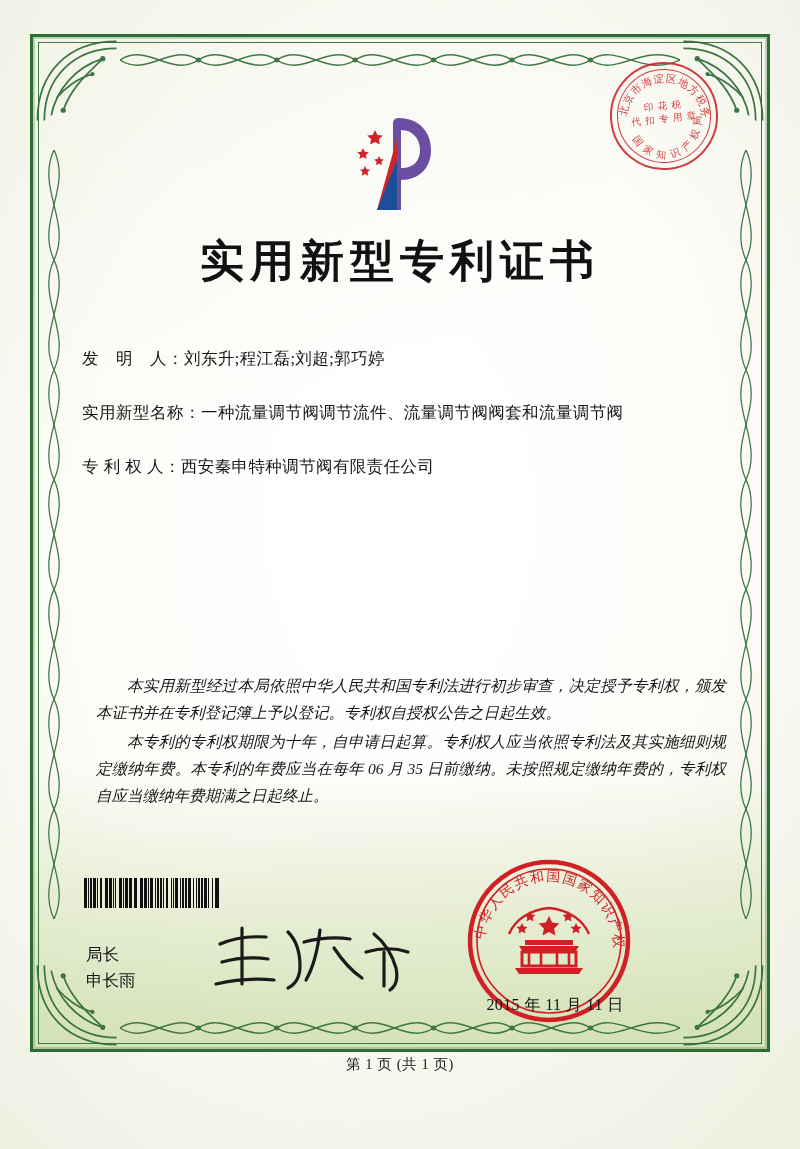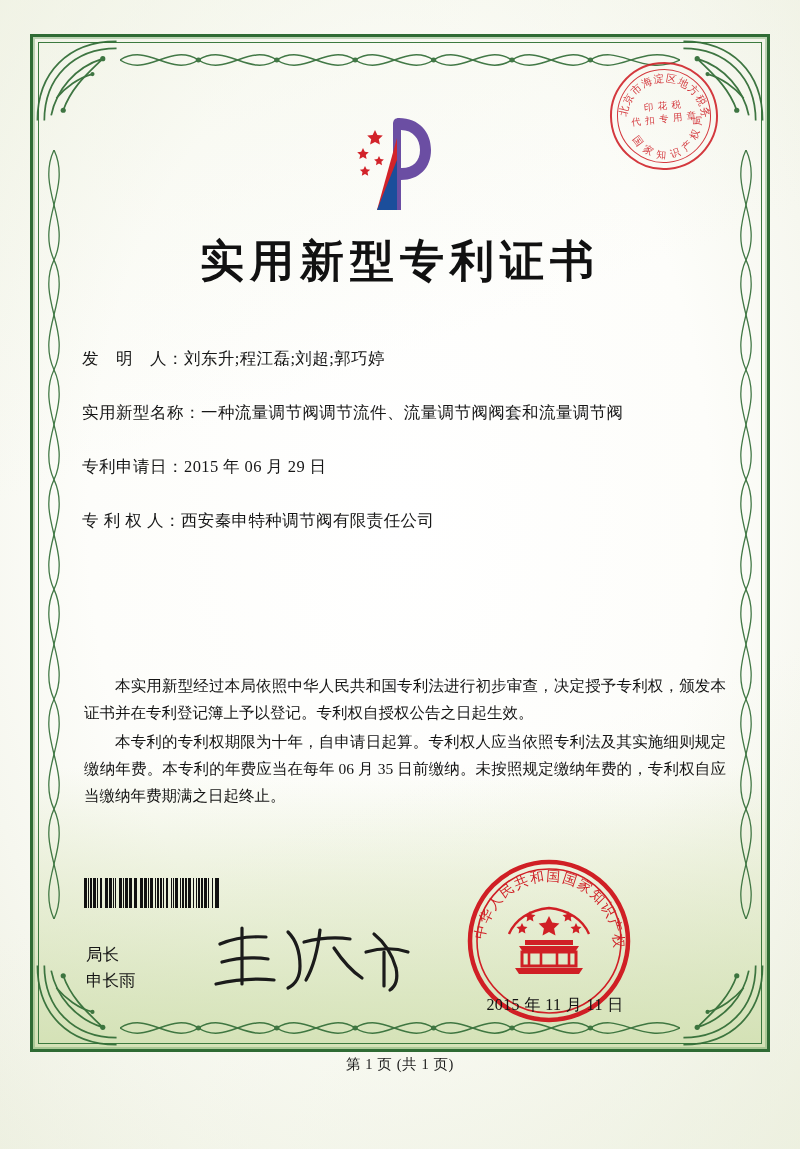--- a/index.html
+++ b/index.html
@@ -174,22 +174,23 @@
   
   .body-text {
     position: absolute;
     left: 80px; right: 74px; top: 672px;
     font-size: 15.5px;
     line-height: 27px;
     color: #141414;
     text-align: justify;
   }
   .body-text p {
-    margin: 0 0 2px 4px;
+    margin: 0 0 2px 16px;
     text-indent: 2em;
+    font-style: italic;
   }
 
   
   .barcode {
     position: absolute;
     left: 84px; top: 878px;
     width: 206px; height: 30px;
     display: flex;
     align-items: stretch;
     overflow: hidden;
@@ -409,23 +410,20 @@
   <div class="title">实用新型专利证书</div>
 
   <div class="fields">
     <div class="field">
       <span class="label">发　明　人：</span><span class="value">刘东升;程江磊;刘超;郭巧婷</span>
     </div>
     <div class="field">
       <span class="label">实用新型名称：</span><span class="value">一种流量调节阀调节流件、流量调节阀阀套和流量调节阀</span>
     </div>
     <div class="field">
-      <span class="label">专利申请日：</span><span class="value">2015 年 06 月 29 日</span>
-    </div>
-    <div class="field">
       <span class="label">专 利 权 人：</span><span class="value">西安秦申特种调节阀有限责任公司</span>
     </div>
   </div>
 
   <div class="body-text">
     <p>本实用新型经过本局依照中华人民共和国专利法进行初步审查，决定授予专利权，颁发本证书并在专利登记簿上予以登记。专利权自授权公告之日起生效。</p>
     <p>本专利的专利权期限为十年，自申请日起算。专利权人应当依照专利法及其实施细则规定缴纳年费。本专利的年费应当在每年 06 月 35 日前缴纳。未按照规定缴纳年费的，专利权自应当缴纳年费期满之日起终止。</p>
   </div>
 
   <div class="barcode" id="barcode">

